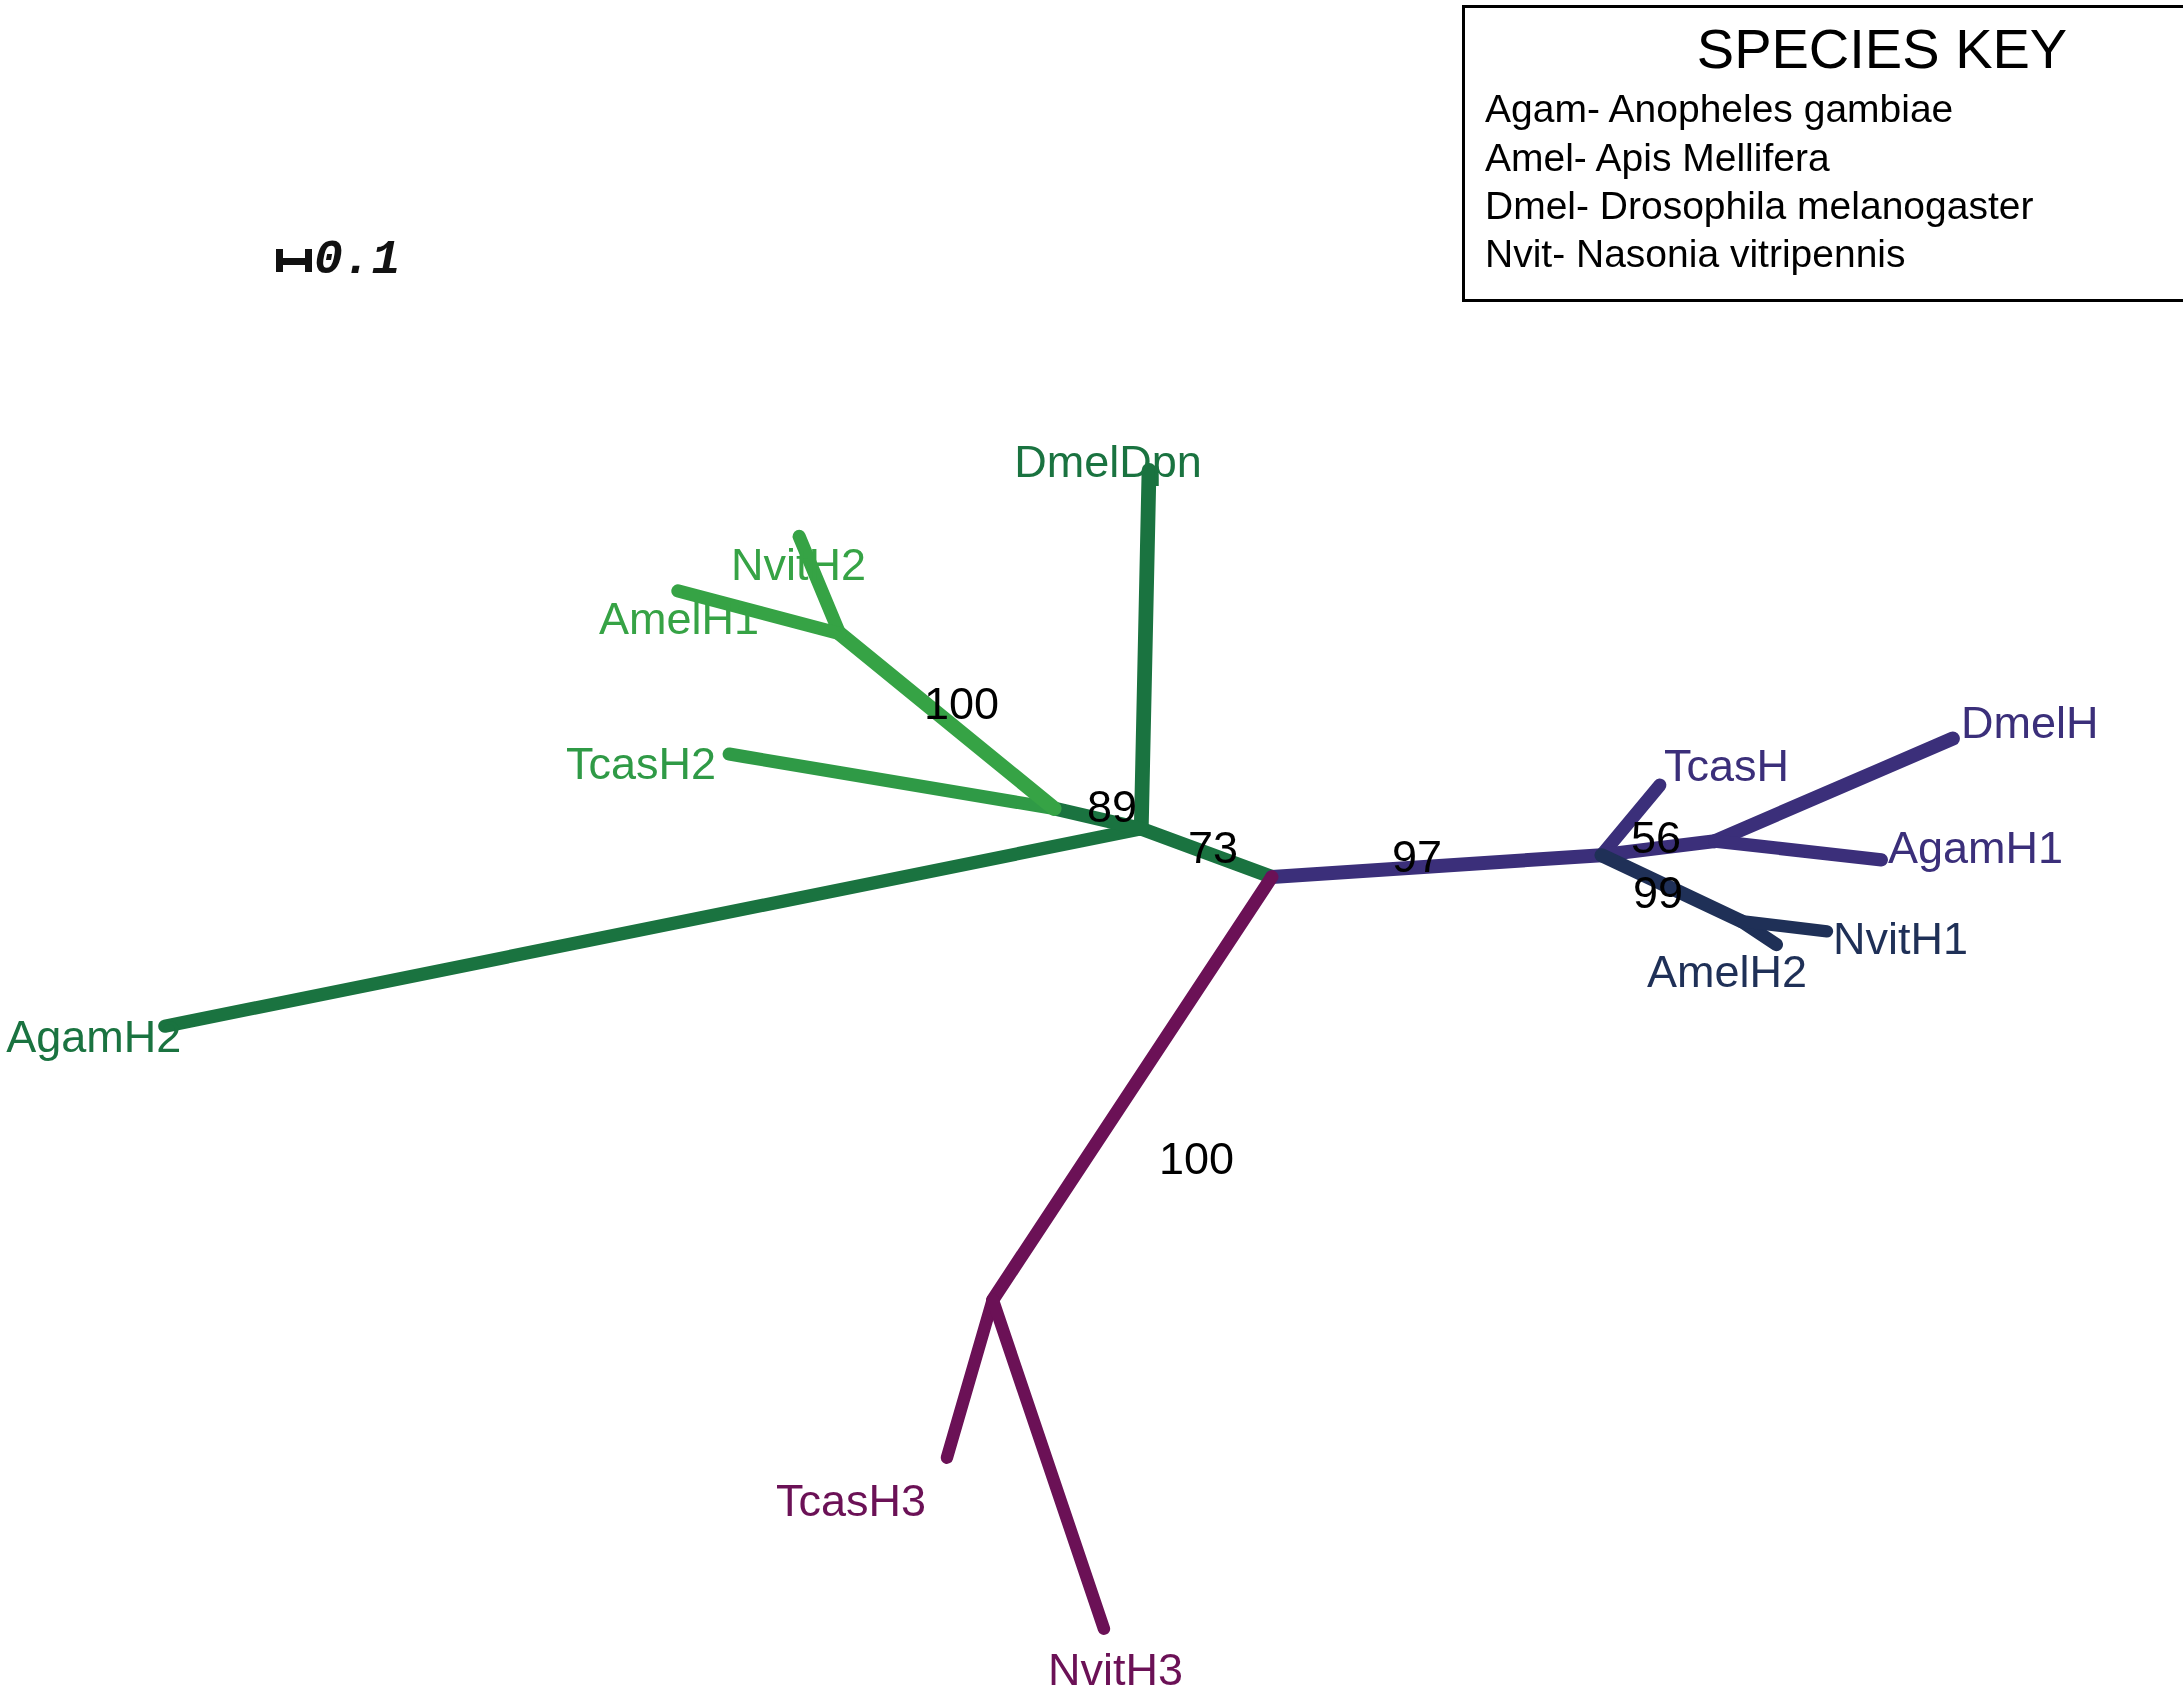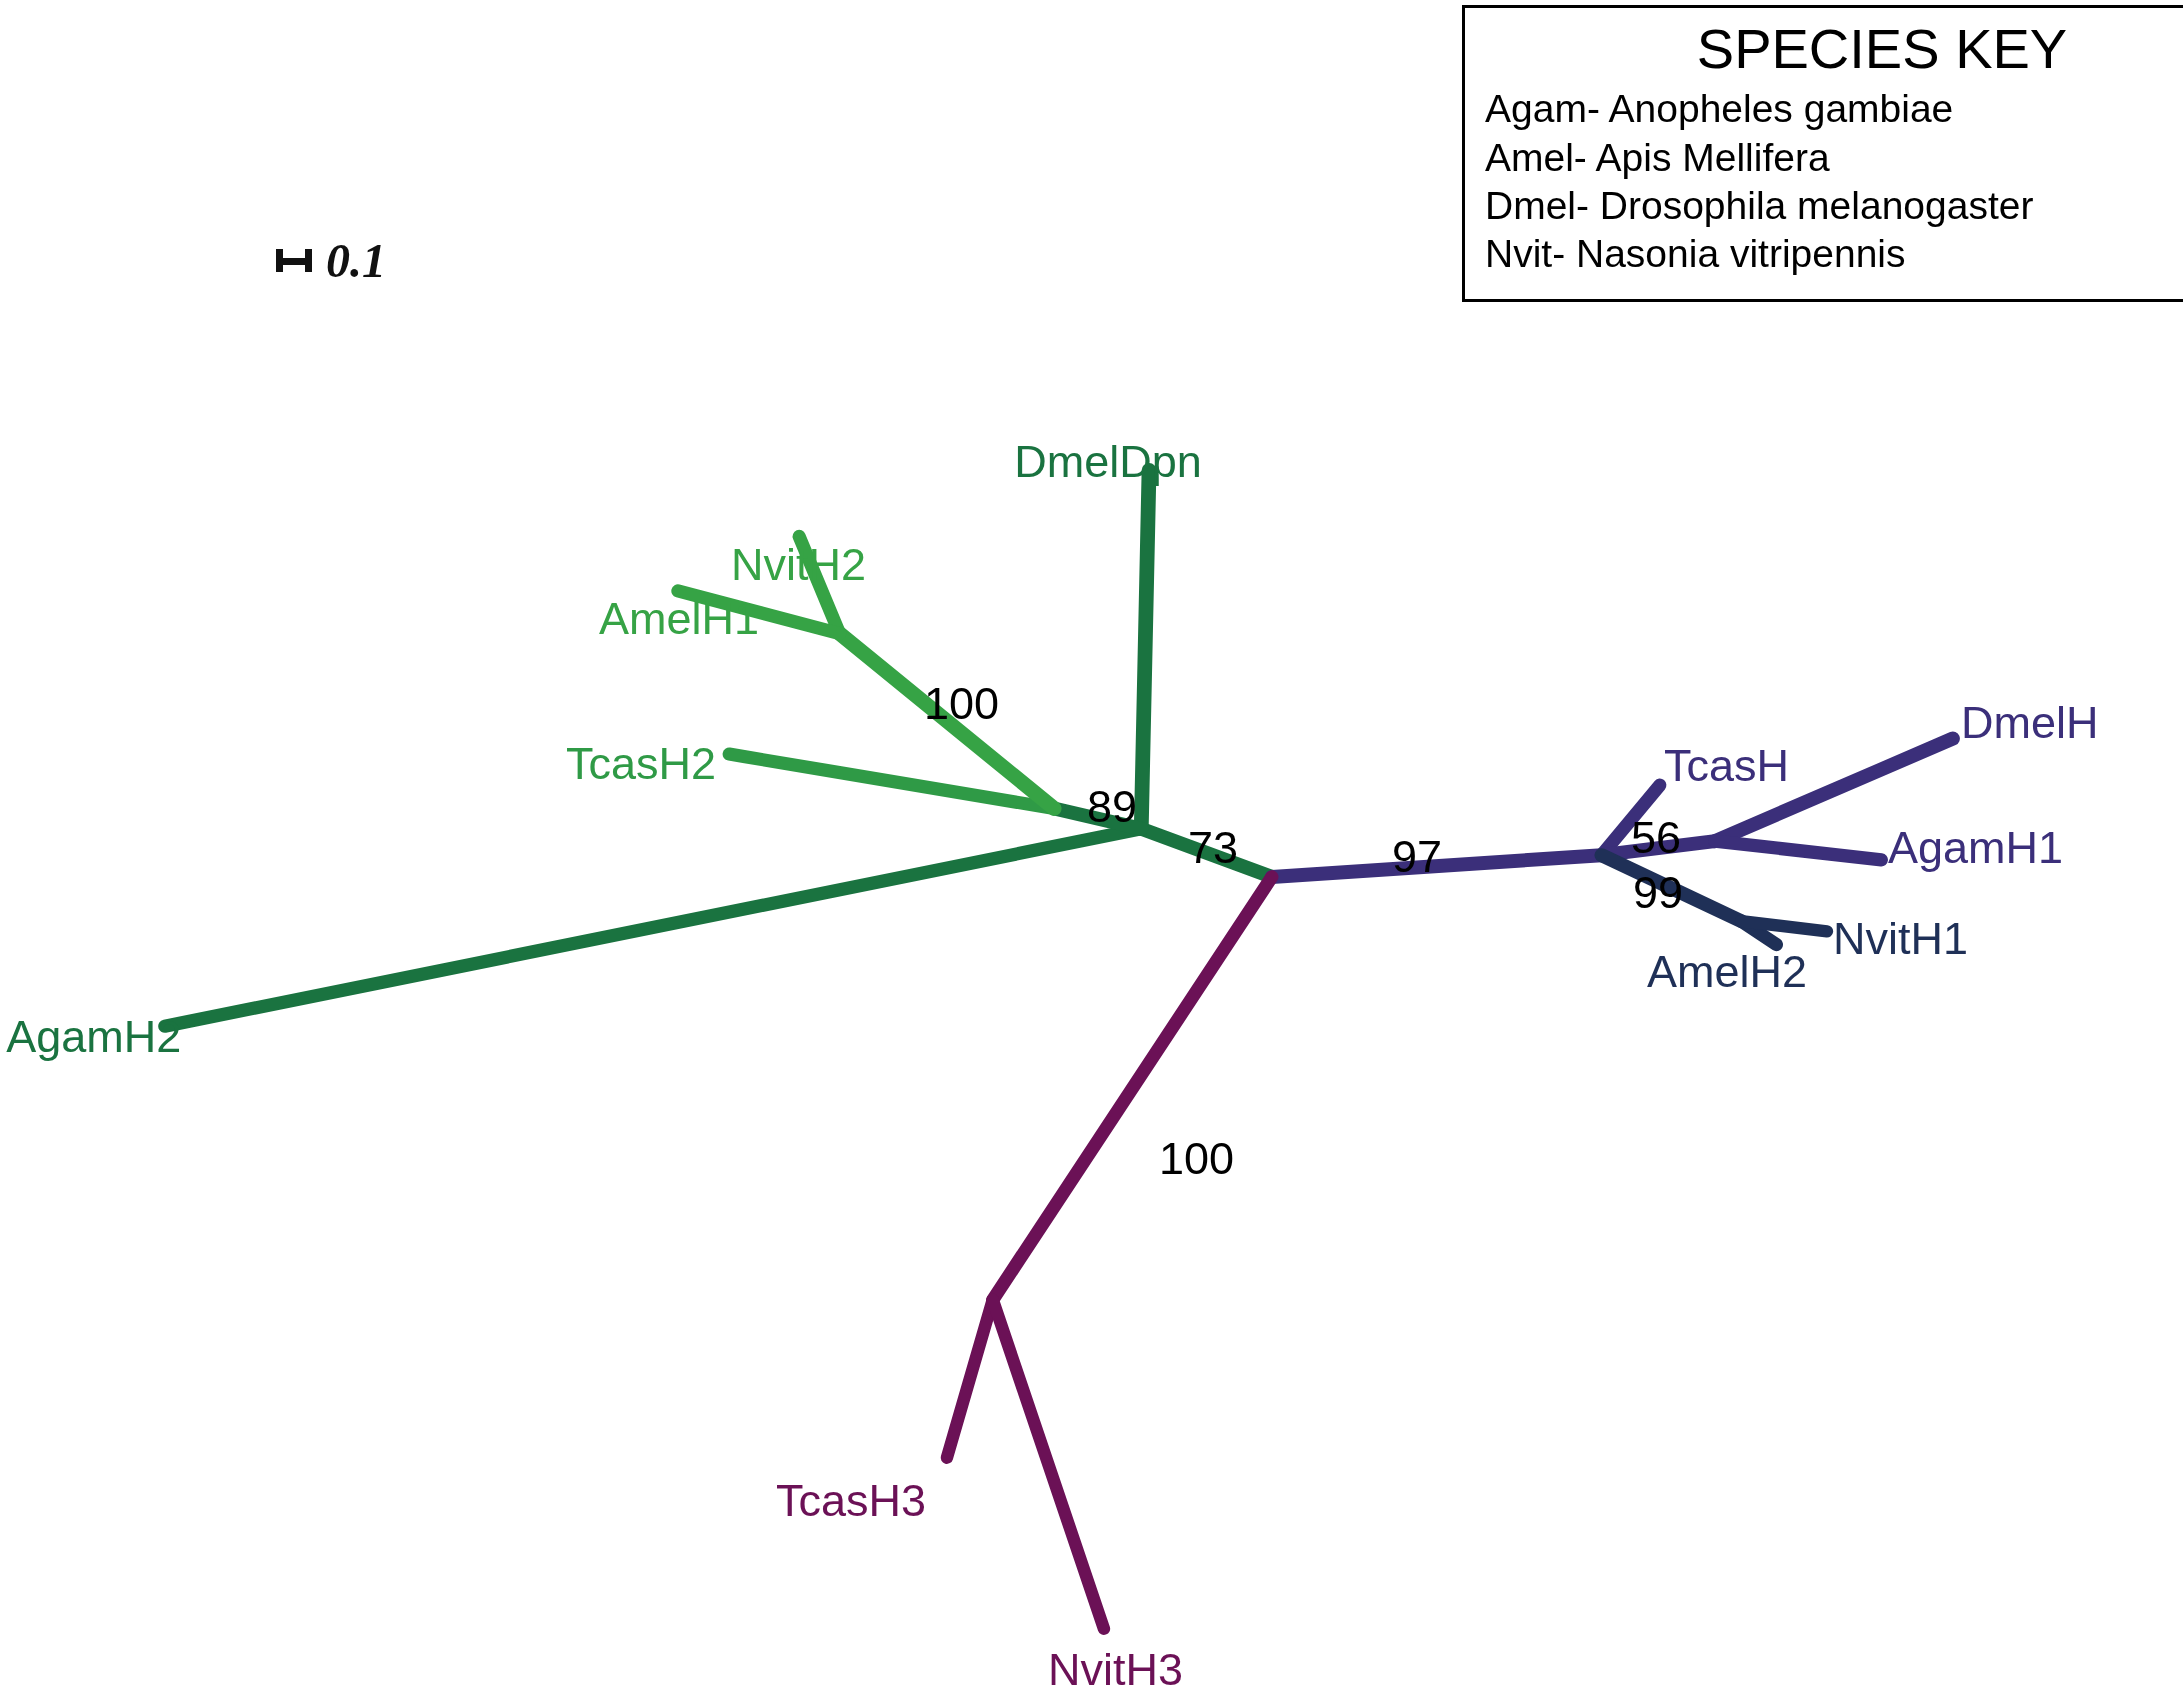--- a/index.html
+++ b/index.html
@@ -88,26 +88,26 @@
   }
   #scale-bar-glyph::after {
     content: "";
     position: absolute;
     left: 0; top: 0;
     width: 7px; height: 23px;
     background: #111111;
     box-shadow: 29px 0 0 0 #111111;
   }
   #scale-bar-label {
-    margin-left: 14px;
+    margin-left: 2px;
     font-size: 48px;
     font-style: italic;
     font-weight: bold;
     color: #111111;
-    font-family: Liberation Serif, serif;
+    font-family: Liberation Mono, monospace;
   }
 </style>
 </head>
 <body>
 
 <div id="stage">
 
   <svg id="tree-svg" viewBox="0 0 2808 2170">
 
     <g>

